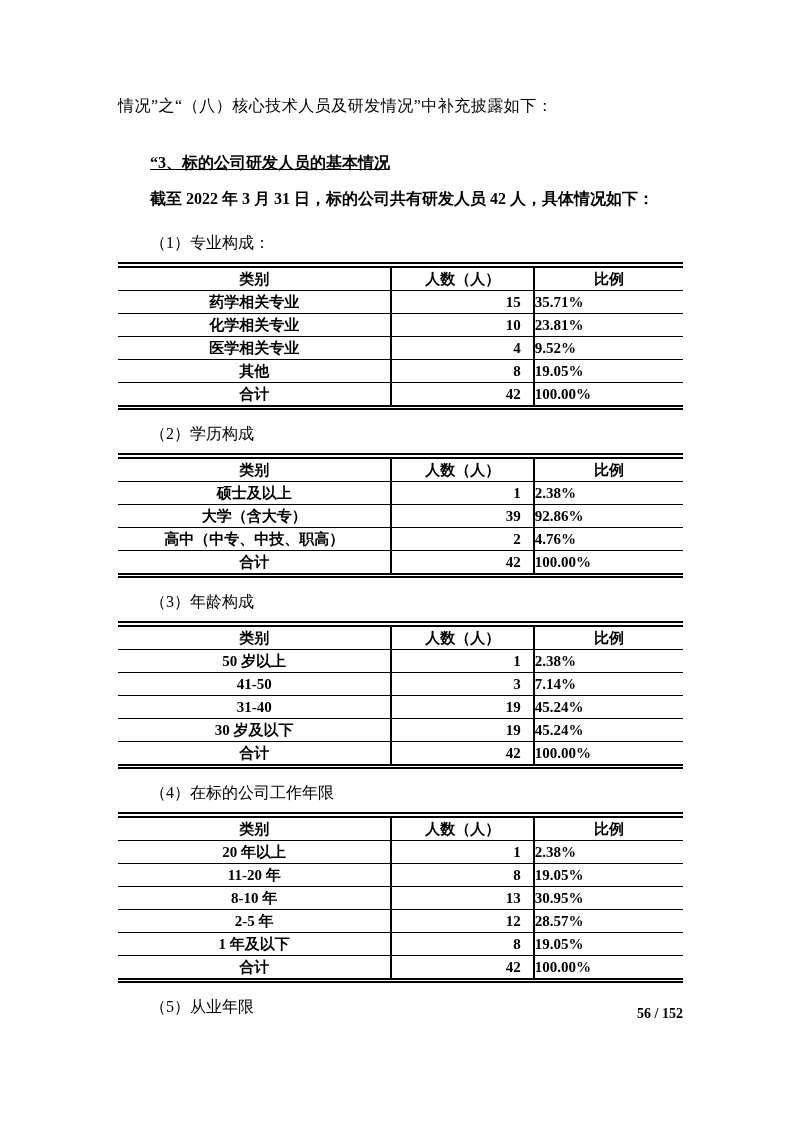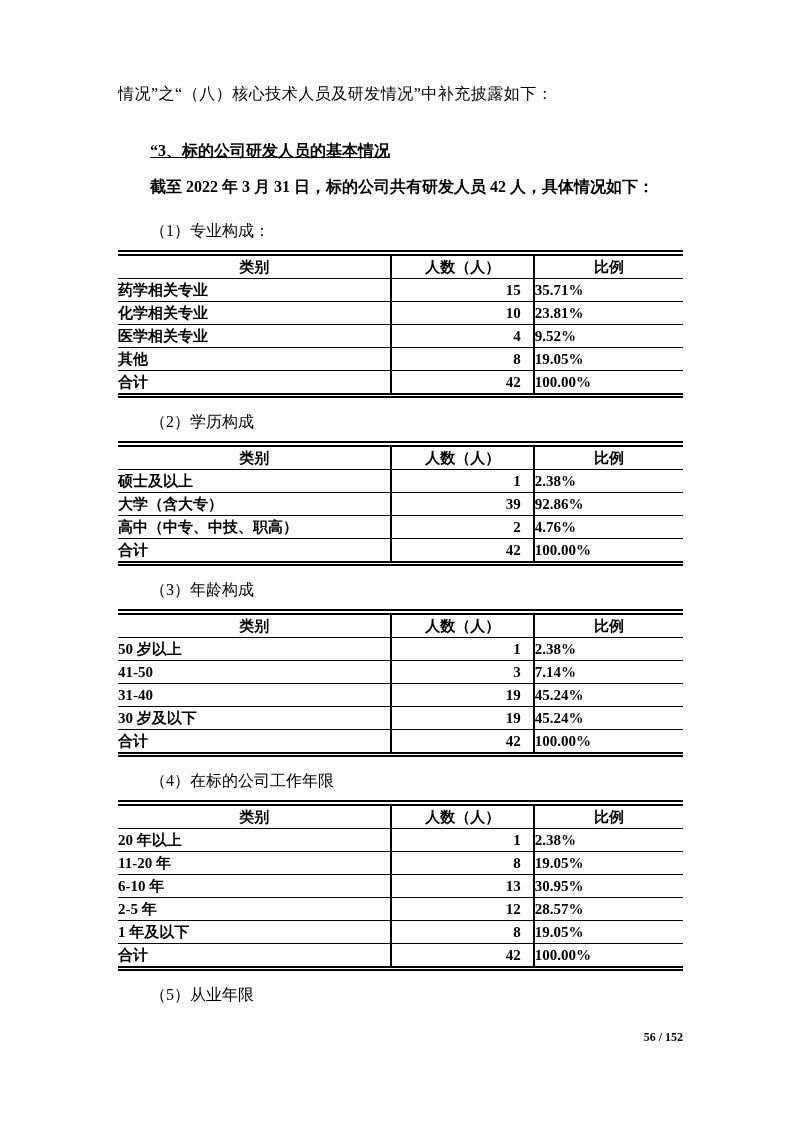--- a/index.html
+++ b/index.html
@@ -9,21 +9,21 @@
     color: #000;
   }
   .page {
     position: relative;
     width: 793px; height: 1122px;
     background: #fff;
     overflow: hidden;
   }
   .content {
     position: absolute;
-    left: 118px; top: 84px;
+    left: 118px; top: 96px;
     width: 565px;
   }
   .intro {
     margin: 0;
     font-size: 16px;
     font-weight: normal;
     line-height: 20px;
     letter-spacing: 0.5px;
   }
   .heading {
@@ -62,37 +62,37 @@
     height: 22px;
     line-height: 22px;
     padding: 0;
     overflow: hidden;
     white-space: nowrap;
   }
   table.datatable col.c0 { width: 48.4%; }
   table.datatable col.c1 { width: 25.2%; }
   table.datatable col.c2 { width: 26.4%; }
   table.datatable th { text-align: center; }
-  table.datatable td.c0 { text-align: left; }
+  table.datatable td.c0 { text-align: center; }
   table.datatable td.c1 { text-align: right; padding-right: 12px; padding-left: 24px; }
   table.datatable td.c2 { text-align: left; padding-right: 10px; }
   table.datatable th.c0, table.datatable td.c0,
   table.datatable th.c1, table.datatable td.c1 {
     border-right: 2px solid #000;
   }
   table.datatable thead th {
     border-bottom: 1px solid #000;
   }
   table.datatable tbody tr:not(:last-child) td {
     border-bottom: 1px solid #000;
   }
   .pageno {
     position: absolute;
-    right: 110px; top: 1030px;
-    font-size: 12px;
+    right: 110px; top: 1006px;
+    font-size: 14px;
     font-weight: bold;
   }
 </style>
 </head>
 <body>
 
 <div class="page">
   <div class="content">
     <p class="intro">情况”之“（八）核心技术人员及研发情况”中补充披露如下：</p>
     <p class="heading">“3、标的公司研发人员的基本情况</p>
@@ -238,21 +238,21 @@
               <td class="c0">20 年以上</td>
               <td class="c1">1</td>
               <td class="c2">2.38%</td>
             </tr>
             <tr>
               <td class="c0">11-20 年</td>
               <td class="c1">8</td>
               <td class="c2">19.05%</td>
             </tr>
             <tr>
-              <td class="c0">6-10 年</td>
+              <td class="c0">8-10 年</td>
               <td class="c1">13</td>
               <td class="c2">30.95%</td>
             </tr>
             <tr>
               <td class="c0">2-5 年</td>
               <td class="c1">12</td>
               <td class="c2">28.57%</td>
             </tr>
             <tr>
               <td class="c0">1 年及以下</td>

